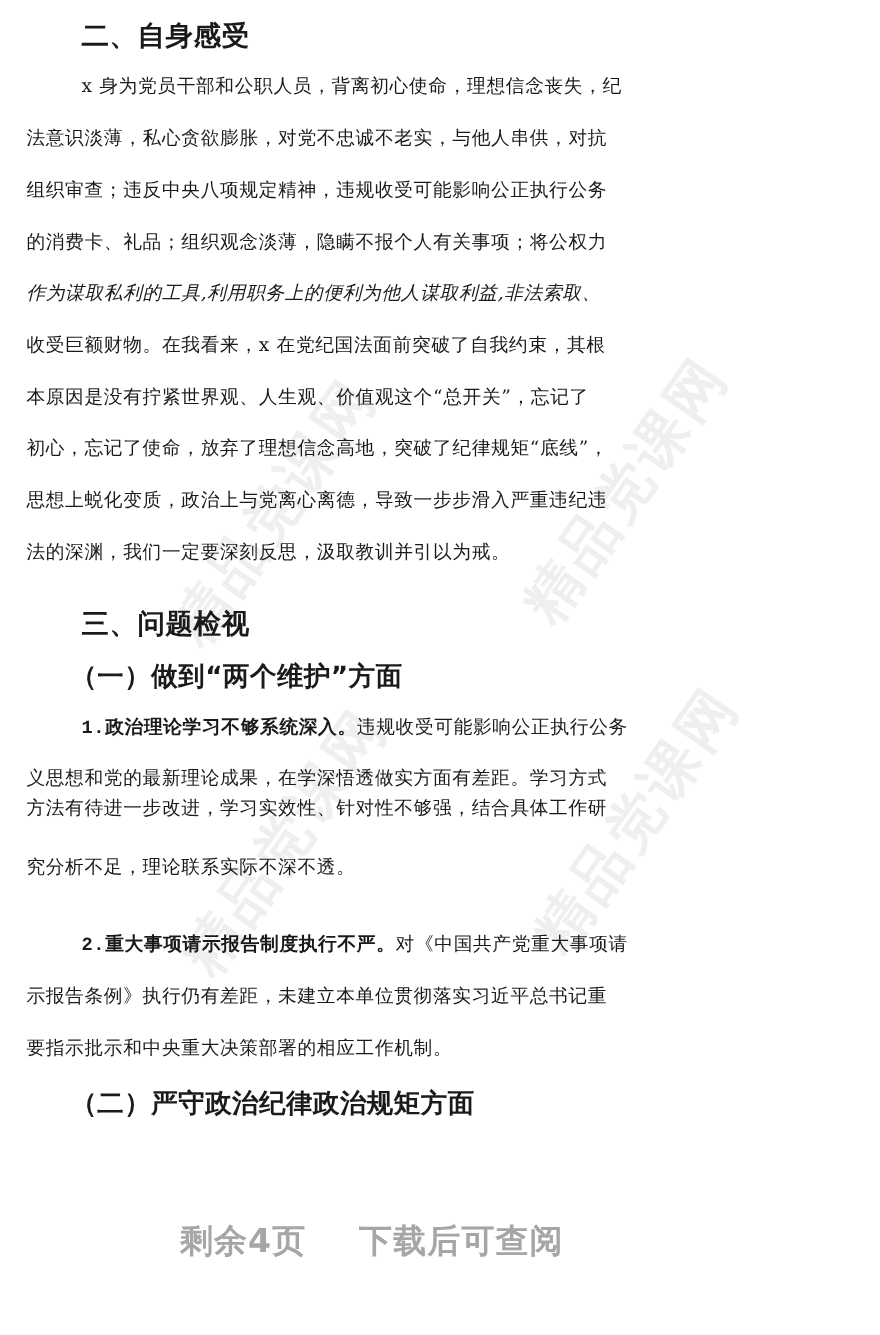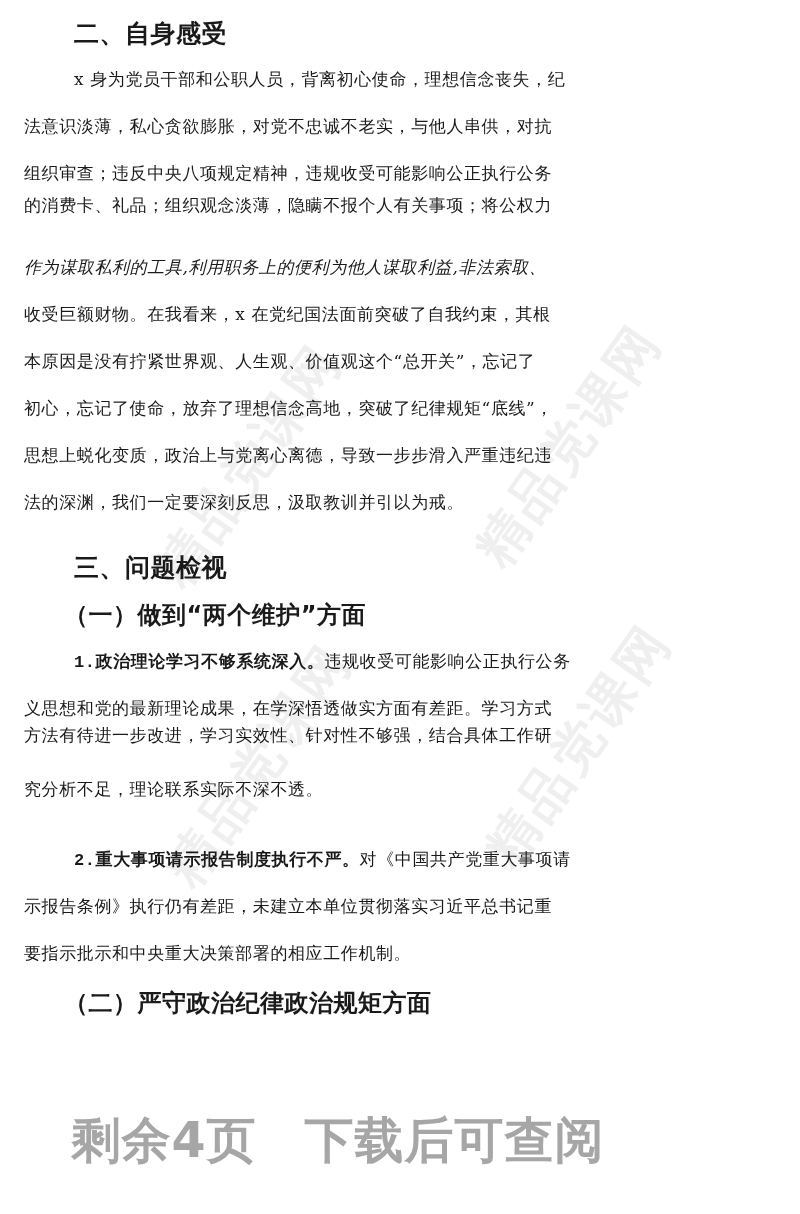--- a/index.html
+++ b/index.html
@@ -13,39 +13,39 @@
              font-size: 25px; letter-spacing: 0.5px; }
   .sub { font-family: "DejaVu Sans", "Liberation Sans", sans-serif; font-weight: bold;
          font-size: 24px; letter-spacing: 0.5px; }
   .lead { font-weight: bold; font-family: Liberation Mono, monospace; }
   .watermark { position: absolute; color: rgba(180,180,180,0.22);
                font-family: "DejaVu Sans", sans-serif; font-size: 52px; font-weight: bold;
                transform: rotate(-55deg); transform-origin: left top; white-space: nowrap;
                pointer-events: none; letter-spacing: 4px; }
   .footer { position: absolute; left: 0; top: 1108px; width: 676px; text-align: center;
             font-family: "DejaVu Sans", "Liberation Sans", sans-serif; font-weight: bold;
-            font-size: 49px; color: #a6a6a6; letter-spacing: 1px; }
+            font-size: 30px; color: #a6a6a6; letter-spacing: 1px; }
   .footer .gap { display: inline-block; width: 48px; }
 </style>
 </head>
 <body>
 
 <div class="page">
 
   <div class="watermark" style="left:140px; top:560px;">精品党课网</div>
   <div class="watermark" style="left:460px; top:540px;">精品党课网</div>
   <div class="watermark" style="left:150px; top:860px;">精品党课网</div>
   <div class="watermark" style="left:470px; top:840px;">精品党课网</div>
 
   <div class="line indent heading" style="top:10px;">二、自身感受</div>
 
   <div class="line indent" style="top:56px;">x 身为党员干部和公职人员，背离初心使命，理想信念丧失，纪</div>
   <div class="line" style="top:103px;">法意识淡薄，私心贪欲膨胀，对党不忠诚不老实，与他人串供，对抗</div>
   <div class="line" style="top:150px;">组织审查；违反中央八项规定精神，违规收受可能影响公正执行公务</div>
-  <div class="line" style="top:182px;">的消费卡、礼品；组织观念淡薄，隐瞒不报个人有关事项；将公权力</div>
+  <div class="line" style="top:197px;">的消费卡、礼品；组织观念淡薄，隐瞒不报个人有关事项；将公权力</div>
   <div class="line" style="top:244px;font-style:italic;">作为谋取私利的工具,利用职务上的便利为他人谋取利益,非法索取、</div>
   <div class="line" style="top:291px;">收受巨额财物。在我看来，x 在党纪国法面前突破了自我约束，其根</div>
   <div class="line" style="top:338px;">本原因是没有拧紧世界观、人生观、价值观这个“总开关”，忘记了</div>
   <div class="line" style="top:385px;">初心，忘记了使命，放弃了理想信念高地，突破了纪律规矩“底线”，</div>
   <div class="line" style="top:432px;">思想上蜕化变质，政治上与党离心离德，导致一步步滑入严重违纪违</div>
   <div class="line" style="top:479px;">法的深渊，我们一定要深刻反思，汲取教训并引以为戒。</div>
 
   <div class="line indent heading" style="top:544px;">三、问题检视</div>
 
   <div class="line sub" style="top:592px; left:64px;">（一）做到“两个维护”方面</div>

